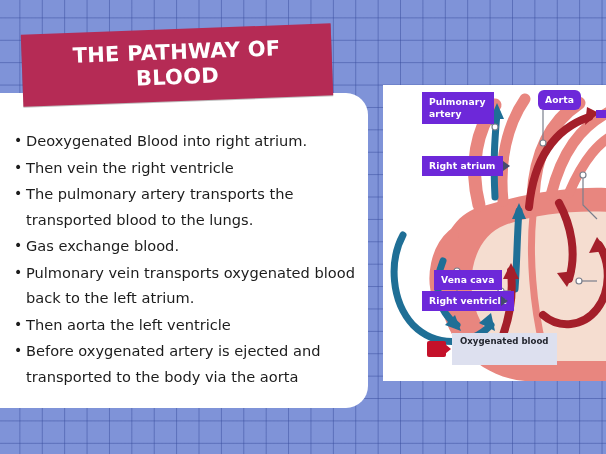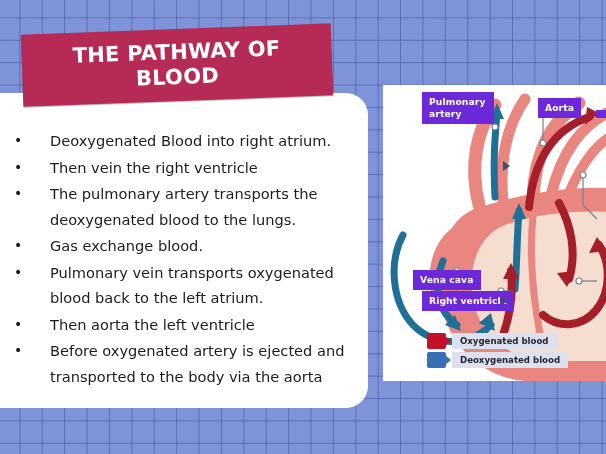--- a/index.html
+++ b/index.html
@@ -86,21 +86,20 @@
   .bullet-dot {
     flex: 0 0 auto;
     width: 12px;
     font-size: 14px;
     line-height: 25.5px;
     color: #1c1c1c;
     text-align: left;
   }
   .bullet-text {
     flex: 1 1 auto;
-    margin-left: 24px;
   }
   
   .diagram-panel {
     position: absolute;
     left: 383px;
     top: 85px;
     width: 239px;
     height: 296px;
     background: #ffffff;
     overflow: hidden;
@@ -118,23 +117,23 @@
     font-family: "DejaVu Sans", sans-serif;
     font-weight: bold;
     font-size: 9.2px;
     line-height: 12px;
     padding: 4px 7px;
     white-space: nowrap;
     letter-spacing: 0.1px;
   }
   .dlabel.two-line { white-space: normal; width: 58px; }
   .lbl-pulmonary { left: 422px; top: 92px; }
-  .lbl-aorta     { left: 538px; top: 98px; }
+  .lbl-aorta     { left: 538px; top: 90px; border-radius: 6px; }
   .lbl-rightatr  { left: 422px; top: 156px; }
-  .lbl-venacava  { left: 413px; top: 270px; text-align: center; }
+  .lbl-venacava  { left: 434px; top: 270px; text-align: center; }
   .lbl-rightven  { left: 422px; top: 291px; text-align: center; }
   .lbl-clip      { left: 596px; top: 110px; width: 40px; }
   
   .notch {
     position: absolute;
     width: 0; height: 0;
     border-top: 5px solid transparent;
     border-bottom: 5px solid transparent;
     border-left: 7px solid #444b6e;
   }
@@ -167,21 +166,21 @@
   }
   .legend-arrow.oxy { border-left: 6px solid #c4112a; }
   .legend-arrow.deoxy { border-left: 6px solid #3a6fb8; }
   .legend-label {
     background: #dde0ef;
     color: #23262f;
     font-family: "DejaVu Sans", sans-serif;
     font-weight: bold;
     font-size: 8.6px;
     line-height: 16px;
-    height: 16px;
+    height: 32px;
     padding: 0 8px 0 8px;
     margin-left: 1px;
     white-space: nowrap;
   }
 </style>
 </head>
 <body>
 
 <div id="slide">
 
@@ -197,21 +196,21 @@
     <div class="bullet-item">
       <span class="bullet-dot">•</span>
       <span class="bullet-text">Deoxygenated Blood into right atrium.</span>
     </div>
     <div class="bullet-item">
       <span class="bullet-dot">•</span>
       <span class="bullet-text">Then vein the right ventricle</span>
     </div>
     <div class="bullet-item">
       <span class="bullet-dot">•</span>
-      <span class="bullet-text">The pulmonary artery transports the deoxygenated blood to the lungs.</span>
+      <span class="bullet-text">The pulmonary artery transports the transported blood to the lungs.</span>
     </div>
     <div class="bullet-item">
       <span class="bullet-dot">•</span>
       <span class="bullet-text">Gas exchange blood.</span>
     </div>
     <div class="bullet-item">
       <span class="bullet-dot">•</span>
       <span class="bullet-text">Pulmonary vein transports oxygenated blood back to the left atrium.</span>
     </div>
     <div class="bullet-item">
@@ -288,35 +287,31 @@
         <circle cx="200" cy="90" r="3"></circle>
         <circle cx="196" cy="196" r="3"></circle>
       </g>
     </svg>
   </div>
 
   <div class="dlabel two-line lbl-pulmonary">Pulmonary artery</div>
 
   <div class="dlabel lbl-aorta">Aorta</div>
 
+  <div class="dlabel lbl-rightatr">Right atrium</div>
   <div class="notch" style="left:503px; top:161px;"></div>
 
   <div class="dlabel lbl-venacava">Vena cava</div>
 
   <div class="dlabel lbl-rightven">Right ventricle</div>
   <div class="notch" style="left:501px; top:296px;"></div>
 
   <div class="dlabel lbl-clip"></div>
 
   <div class="legend">
     <div class="legend-row">
       <span class="legend-swatch oxy"></span>
       <span class="legend-arrow oxy"></span>
       <span class="legend-label">Oxygenated blood</span>
     </div>
-    <div class="legend-row">
-      <span class="legend-swatch deoxy"></span>
-      <span class="legend-arrow deoxy"></span>
-      <span class="legend-label">Deoxygenated blood</span>
-    </div>
   </div>
 
 </div>
 
 </body></html>

